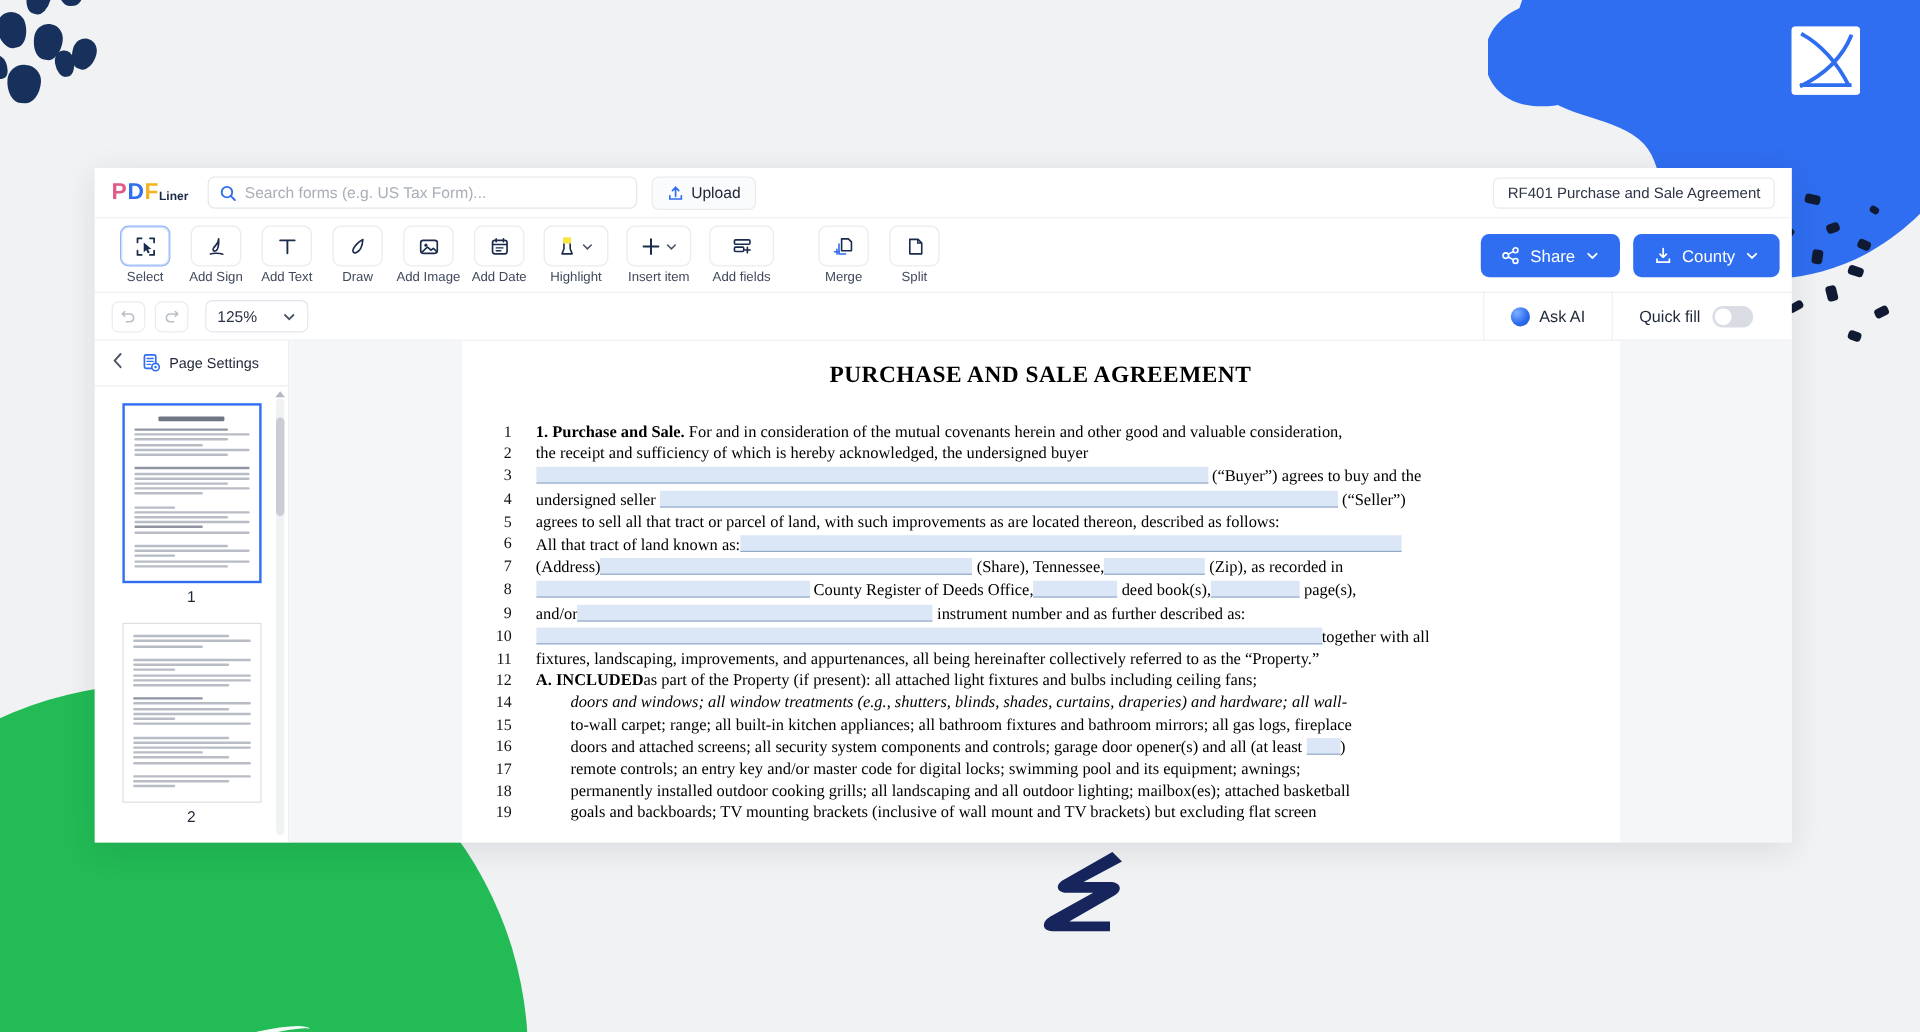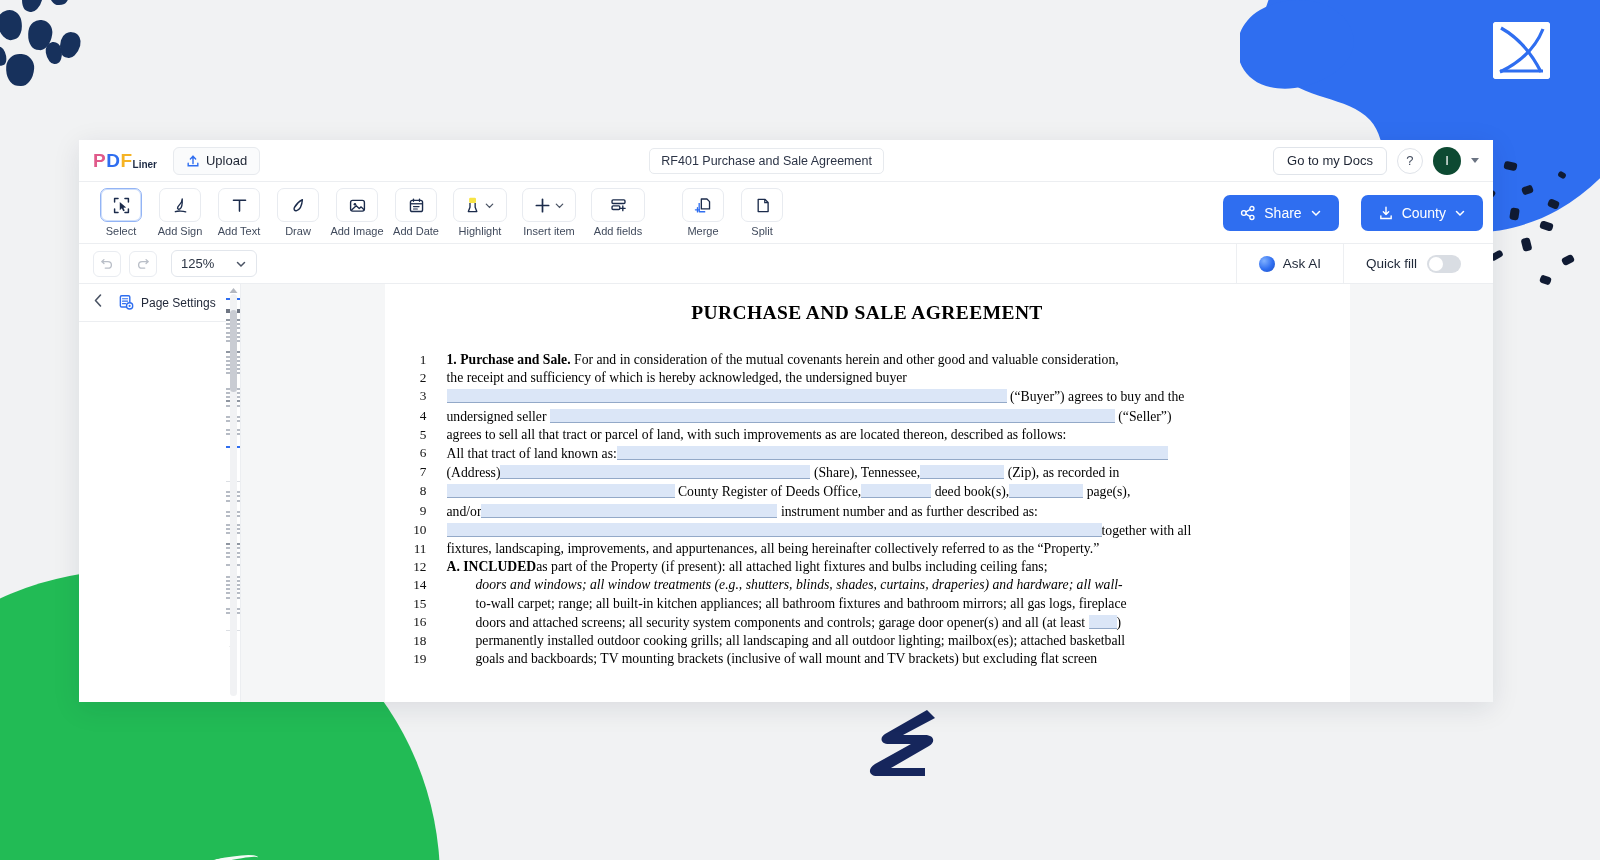--- a/index.html
+++ b/index.html
@@ -102,21 +102,21 @@
   .tool .box {
     width: 42px; height: 34px; border: 1px solid #e8ebf0; border-radius: 7px; background: #fff;
     display: flex; align-items: center; justify-content: center;
   }
   .tool.active .box { border-color: #93b4f5; box-shadow: 0 0 0 1px #cfdffb inset; }
   .tool .lbl { font: 11px "Liberation Sans", sans-serif; color: #404a5c; white-space: nowrap; text-align: center; }
   .tool.wide { width: 66px; }
   .tool.wide .box { width: 54px; }
   .tool-sep { width: 18px; }
 
-  .actions { margin-left: auto; display: flex; gap: 22px; align-items: center; padding-left: 16px; }
+  .actions { margin-left: auto; display: flex; gap: 11px; align-items: center; padding-left: 16px; }
   .btn-primary {
     height: 36px; border-radius: 7px; background: #2f6ef0; color: #fff; border: none;
     display: flex; align-items: center; gap: 8px; padding: 0 17px;
     font: 14px "Liberation Sans", sans-serif; cursor: pointer;
   }
 
   
   .zoombar {
     height: 40px; display: flex; align-items: center; padding: 0 14px; gap: 8px;
     border-bottom: 1px solid #eceef1; background: #fff;
@@ -141,21 +141,21 @@
     display: flex; align-items: center; gap: 10px; padding: 0 18px 0 22px; height: 100%;
     border-left: 1px solid #edeff2; font: 13.5px "Liberation Sans", sans-serif; color: #1f2838; cursor: pointer;
   }
   .toggle { width: 34px; height: 18px; border-radius: 10px; background: #d9dde3; position: relative; }
   .toggle::after { content: ""; position: absolute; left: 2px; top: 2px; width: 14px; height: 14px;
                    border-radius: 50%; background: #fff; }
 
   
   .body { flex: 1; display: flex; min-height: 0; }
 
-  .sidebar { width: 162px; border-right: 1px solid #eceef1; display: flex; flex-direction: row; background: #fff; }
+  .sidebar { width: 162px; border-right: 1px solid #eceef1; display: flex; flex-direction: column; background: #fff; }
   .sb-head { height: 38px; display: flex; align-items: center; gap: 10px; padding: 0 10px; border-bottom: 1px solid #eceef1; }
   .sb-collapse { font: 16px "Liberation Sans", sans-serif; color: #4a5364; cursor: pointer; padding: 0 3px; }
   .sb-pagesettings { display: flex; align-items: center; gap: 6px; font: 12px "Liberation Sans", sans-serif; color: #22293a; cursor: pointer; }
   .sb-scroll { flex: 1; position: relative; overflow: hidden; padding: 14px 0 0 0; }
   .thumb-wrap { display: flex; flex-direction: column; align-items: center; gap: 4px; margin-bottom: 14px; }
   .thumb {
     width: 116px; height: 150px; background: #fff; border: 1px solid #dcdfe4; position: relative; overflow: hidden;
     cursor: pointer;
   }
   .thumb.sel { border: 2px solid #2f6ef0; }
@@ -260,37 +260,38 @@
 
   <div class="topbar">
 
     <div class="logo">
       <span class="l-p">P</span>
       <span class="l-d">D</span>
       <span class="l-f">F</span>
       <span class="l-liner">Liner</span>
     </div>
 
+    <div class="searchbox">
+      <svg width="14" height="14" viewBox="0 0 16 16">
+        <circle cx="7" cy="7" r="5" fill="none" stroke="#2f6ef0" stroke-width="1.8"></circle>
+        <line x1="10.8" y1="10.8" x2="14.5" y2="14.5" stroke="#2f6ef0" stroke-width="1.8" stroke-linecap="round"></line>
+      </svg>
+      <input type="text" placeholder="Search forms (e.g. US Tax Form)..." style="">
+    </div>
 
     <div class="upload-btn">
       <svg width="14" height="14" viewBox="0 0 16 16">
         <path d="M8 11 L8 2.5 M8 2.5 L5 5.6 M8 2.5 L11 5.6" stroke="#2f6ef0" stroke-width="1.6" fill="none" stroke-linecap="round" stroke-linejoin="round"></path>
         <path d="M2.5 10.5 L2.5 13.5 L13.5 13.5 L13.5 10.5" stroke="#2f6ef0" stroke-width="1.6" fill="none" stroke-linecap="round"></path>
       </svg>
       <span>Upload</span>
     </div>
 
     <div class="doc-chip">RF401 Purchase and Sale Agreement</div>
 
-    <div class="topbar-right">
-      <div class="docs-btn">Go to my Docs</div>
-      <div class="help-btn">?</div>
-      <div class="avatar">I</div>
-      <div class="caret-sm"></div>
-    </div>
   </div>
 
   <div class="toolbar">
 
     <div class="tool active">
       <div class="box">
         <svg width="19" height="19" viewBox="0 0 22 22">
           <path d="M3 3 L3 7 M3 3 L7 3 M19 3 L15 3 M19 3 L19 7 M3 19 L3 15 M3 19 L7 19 M19 19 L15 19 M19 19 L19 15" stroke="#1b2b4b" stroke-width="1.7" fill="none" stroke-linecap="round"></path>
           <path d="M9 7 L9 16.5 L11.4 14.2 L13 17.6 L14.8 16.8 L13.2 13.6 L16.4 13.3 Z" fill="#1b2b4b"></path>
         </svg>
@@ -627,20 +628,24 @@
             </div>
             <div class="row">
               <div class="ln-no">15</div>
               <div class="ln-txt" style="text-align: justify; white-space: nowrap;"><span style="display: inline-block; width: 29px;"></span><span>to-wall carpet; range; all built-in kitchen appliances; all bathroom fixtures and bathroom mirrors; all gas logs, fireplace</span></div>
             </div>
             <div class="row">
               <div class="ln-no">16</div>
               <div class="ln-txt"><span style="display: inline-block; width: 29px;"></span><span>doors and attached screens; all security system components and controls; garage door opener(s) and all (at least </span><span class="fld" style="width: 28px;"></span><span>)</span></div>
             </div>
             <div class="row">
+              <div class="ln-no">17</div>
+              <div class="ln-txt" style="text-align: justify; white-space: nowrap;"><span style="display: inline-block; width: 29px;"></span><span>remote  controls;  an  entry  key  and/or  master  code  for  digital  locks;  swimming  pool  and  its  equipment;  awnings;</span></div>
+            </div>
+            <div class="row">
               <div class="ln-no">18</div>
               <div class="ln-txt" style="text-align: justify; white-space: nowrap;"><span style="display: inline-block; width: 29px;"></span><span>permanently installed outdoor cooking grills; all landscaping and all outdoor lighting; mailbox(es); attached basketball</span></div>
             </div>
             <div class="row">
               <div class="ln-no">19</div>
               <div class="ln-txt" style="text-align: justify; white-space: nowrap;"><span style="display: inline-block; width: 29px;"></span><span>goals and backboards; TV mounting brackets (inclusive of wall mount and TV brackets) but excluding flat screen</span></div>
             </div>
           </div>
       </div>
     </div>

